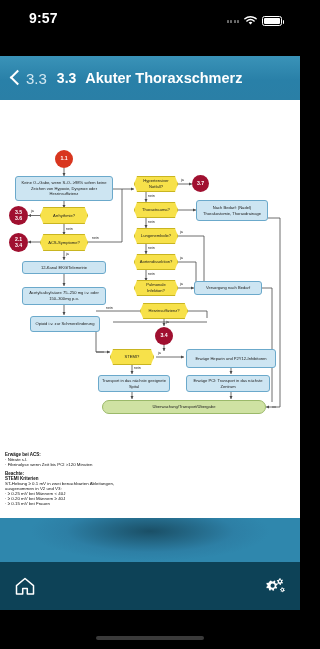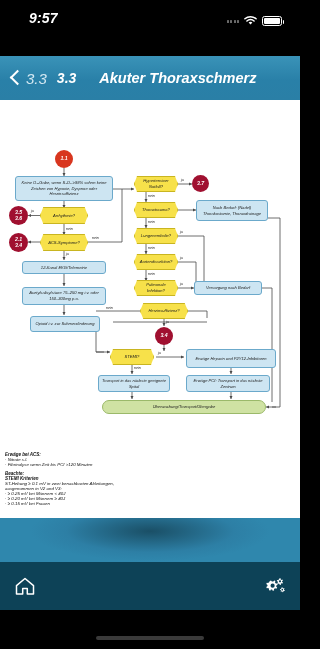--- a/index.html
+++ b/index.html
@@ -2,21 +2,21 @@
 <html><head>
 <meta charset="utf-8">
 <style>
   * { box-sizing: border-box; margin: 0; padding: 0; }
   html, body {
     width: 300px; height: 649px;
     background: #000;
     font-family: "Liberation Sans", sans-serif;
     overflow: hidden;
   }
-  #phone { position: relative; width: 300px; height: 607px; background: #000; font-style: italic; }
+  #phone { position: relative; width: 300px; height: 607px; background: #000; }
 
   
   .statusbar {
     position: absolute; top: 0; left: 0; width: 300px; height: 46px;
     background: #000; color: #fff;
   }
   .sb-time {
     position: absolute; left: 29px; top: 10px;
     font-size: 14px; font-weight: bold; letter-spacing: .2px;
   }
@@ -44,21 +44,21 @@
   .back-chevron {
     width: 11px; height: 18px; flex: none; position: relative;
   }
   .back-chevron::before{
     content:""; position:absolute; left:2px; top:3px; width:9px; height:9px;
     border-left:2.6px solid #fff; border-bottom:2.6px solid #fff;
     transform: rotate(45deg);
   }
   .back-num { color:#d3e8f2; font-size:15px; }
   .nav-sec { color:#fff; font-size:14px; font-weight:bold; margin-left:5px; }
-  .nav-title { color:#fff; font-size:14.5px; font-weight:bold; margin-left:18px; }
+  .nav-title { color:#fff; font-size:14.5px; font-weight:bold; margin-left:4px; }
 
   
   .sheet {
     position: absolute; top: 100px; left: 0; width: 300px; height: 418px;
     background: #fff; overflow: hidden;
   }
   .chart { position: relative; width: 300px; height: 418px; }
 
   svg.wires { position: absolute; inset: 0; width: 300px; height: 418px; }
 

